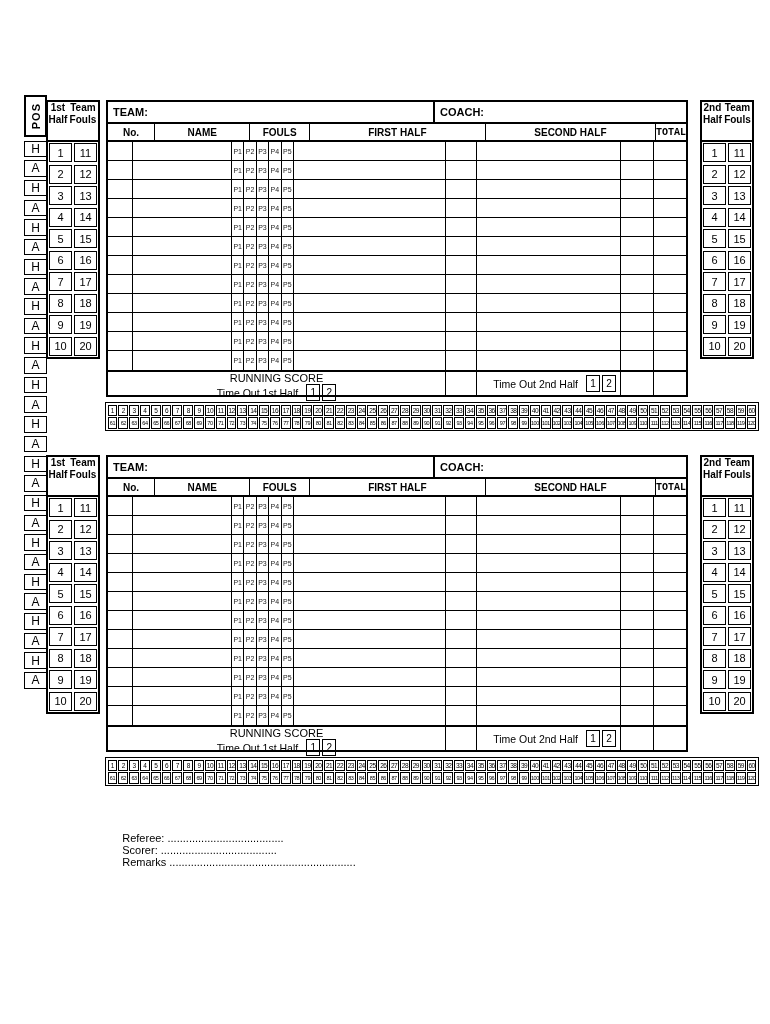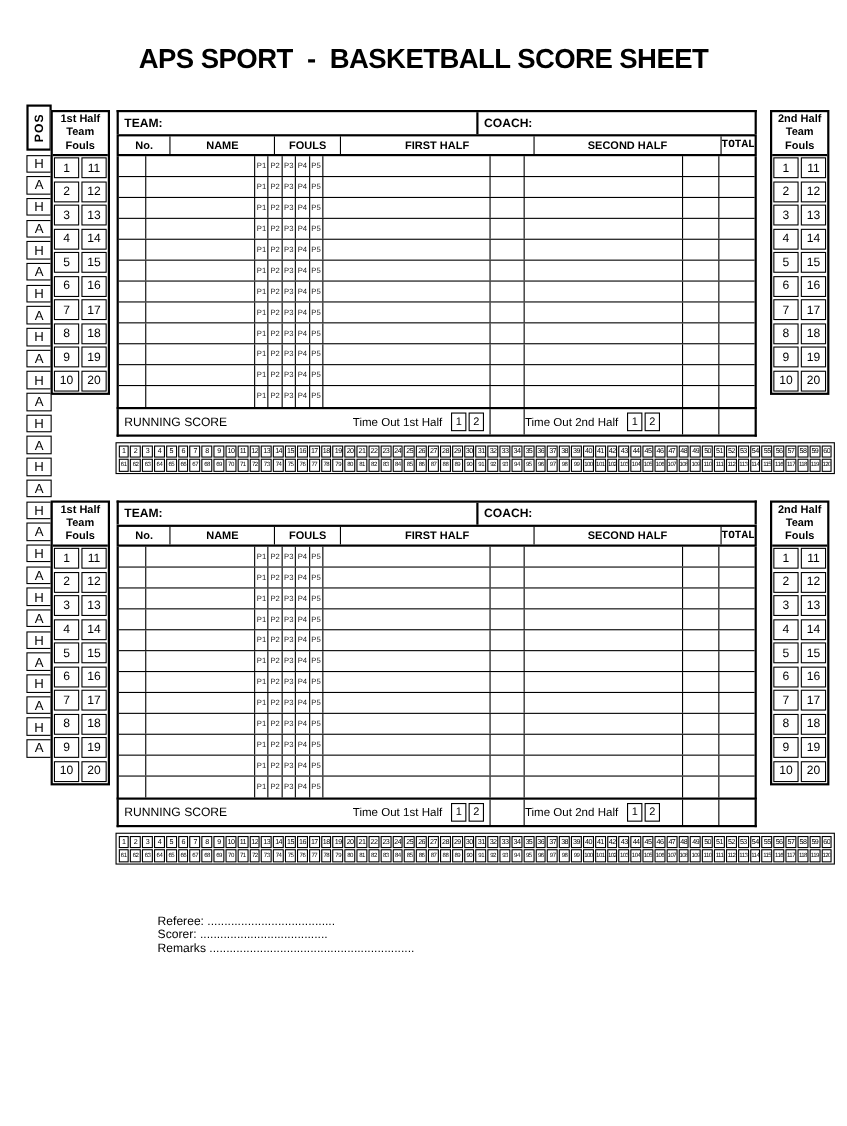--- a/index.html
+++ b/index.html
@@ -31,21 +31,21 @@
   .team-block { position:absolute; left:0; width:770px; height:340px; }
 
   .fouls-col {
     position:absolute; top:0; width:54px; border:2px solid #000;
     box-sizing:border-box; background:#fff;
   }
   .fouls-col.left  { left:46px; }
   .fouls-col.right { left:700px; }
   .fouls-header {
     height:38px; border-bottom:2px solid #000; text-align:center; font-weight:bold;
-    font-size:10px; line-height:12px; display:flex; flex-direction:column; justify-content:center;
+    font-size:10px; line-height:12px; display:flex; flex-direction:row; justify-content:center;
   }
   .fouls-row { display:flex; height:21.5px; }
   .fouls-cell {
     flex:1; border:1px solid #000; margin:1.4px; box-sizing:border-box;
     display:flex; align-items:center; justify-content:center; font-size:11px;
   }
 
   .main-table { position:absolute; left:106px; top:0; width:582px; }
   .t-row { display:flex; border:2px solid #000; box-sizing:border-box; background:#fff; }
   .team-row { height:22px; border-bottom:none; font-weight:bold; font-size:11px; }
@@ -60,24 +60,24 @@
   .player-row { display:flex; height:19px; border-bottom:1.5px solid #000; box-sizing:border-box; }
   .player-row:last-child { border-bottom:none; }
   .pcell { border-right:1px solid #000; box-sizing:border-box; }
   .pcell:last-child { border-right:none; }
   .c-no{width:25px} .c-name{width:99px}
   .c-p{width:12.4px; display:flex; align-items:center; justify-content:center; font-size:7px; color:#222;}
   .c-fh{width:152px} .c-fhn{width:31px} .c-sh{width:144px} .c-shn{width:33px} .c-total{flex:1}
 
   .running-row { display:flex; height:25px; border:2px solid #000; border-top:none; box-sizing:border-box; font-size:11px; }
   .rs-a { width:338px; border-right:1.5px solid #000; box-sizing:border-box;
-          display:flex; align-items:center; justify-content:space-between; padding:0 5px; }
+          display:flex; align-items:center; justify-content:space-between; padding:0 5px;flex-direction:column; }
   .rs-b { width:31px;  border-right:1.5px solid #000; box-sizing:border-box; }
   .rs-c { width:144px; border-right:1.5px solid #000; box-sizing:border-box;
-          display:flex; align-items:center; justify-content:flex-end; padding-right:20px; }
+          display:flex; align-items:center; justify-content:flex-end; padding-right:4px; }
   .rs-d { width:33px; border-right:1.5px solid #000; box-sizing:border-box; }
   .rs-e { flex:1; }
   .to-group { display:flex; align-items:center; }
   .to-label { font-size:10.5px; margin-right:6px; }
   .to-boxes { display:flex; }
   .to-box {
     width:12px; height:15px; border:1.5px solid #000; box-sizing:content-box; margin-left:2px;
     display:flex; align-items:center; justify-content:center; font-size:10px;
   }
 
@@ -86,29 +86,28 @@
     box-sizing:border-box; padding:1.5px; background:#fff;
   }
   .strip-row { display:grid; grid-template-columns:repeat(60,1fr); gap:1px; }
   .strip-row1 { margin-bottom:1px; }
   .strip-cell {
     border:1px solid #000; height:11.5px; box-sizing:border-box; overflow:hidden;
     display:flex; align-items:center; justify-content:center; font-size:6.5px; letter-spacing:-0.5px;
   }
   .strip-row2 .strip-cell { font-size:5.5px; }
 
-  .footer { position:absolute; left:131px; top:820px; font-size:11px; white-space:pre; }
+  .footer { position:absolute; left:110px; top:820px; font-size:11px; white-space:pre; }
   .footer .grp { margin-right:16px; }
 </style>
 </head>
 <body>
 
 <div class="sheet" id="sheet">
 
-  <div class="title">APS SPORT  -  BASKETBALL SCORE SHEET</div>
 
   <div class="pos-strip">
     <div class="pos-header">
       <span class="vtext">POS</span>
     </div>
     <div class="pos-boxes">
         <div class="pos-box">H</div>
         <div class="pos-box">A</div>
         <div class="pos-box">H</div>
         <div class="pos-box">A</div>

